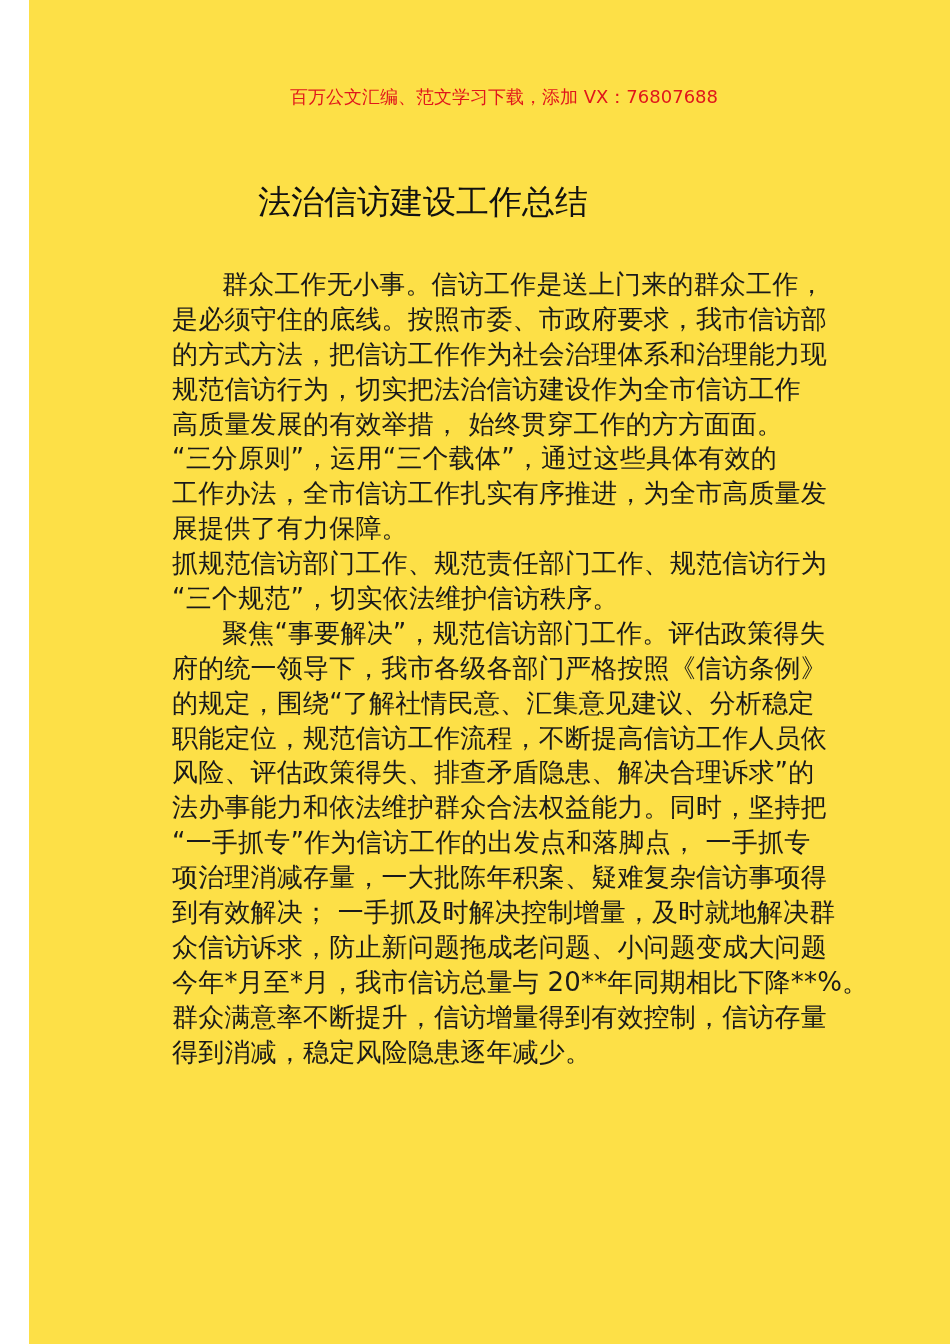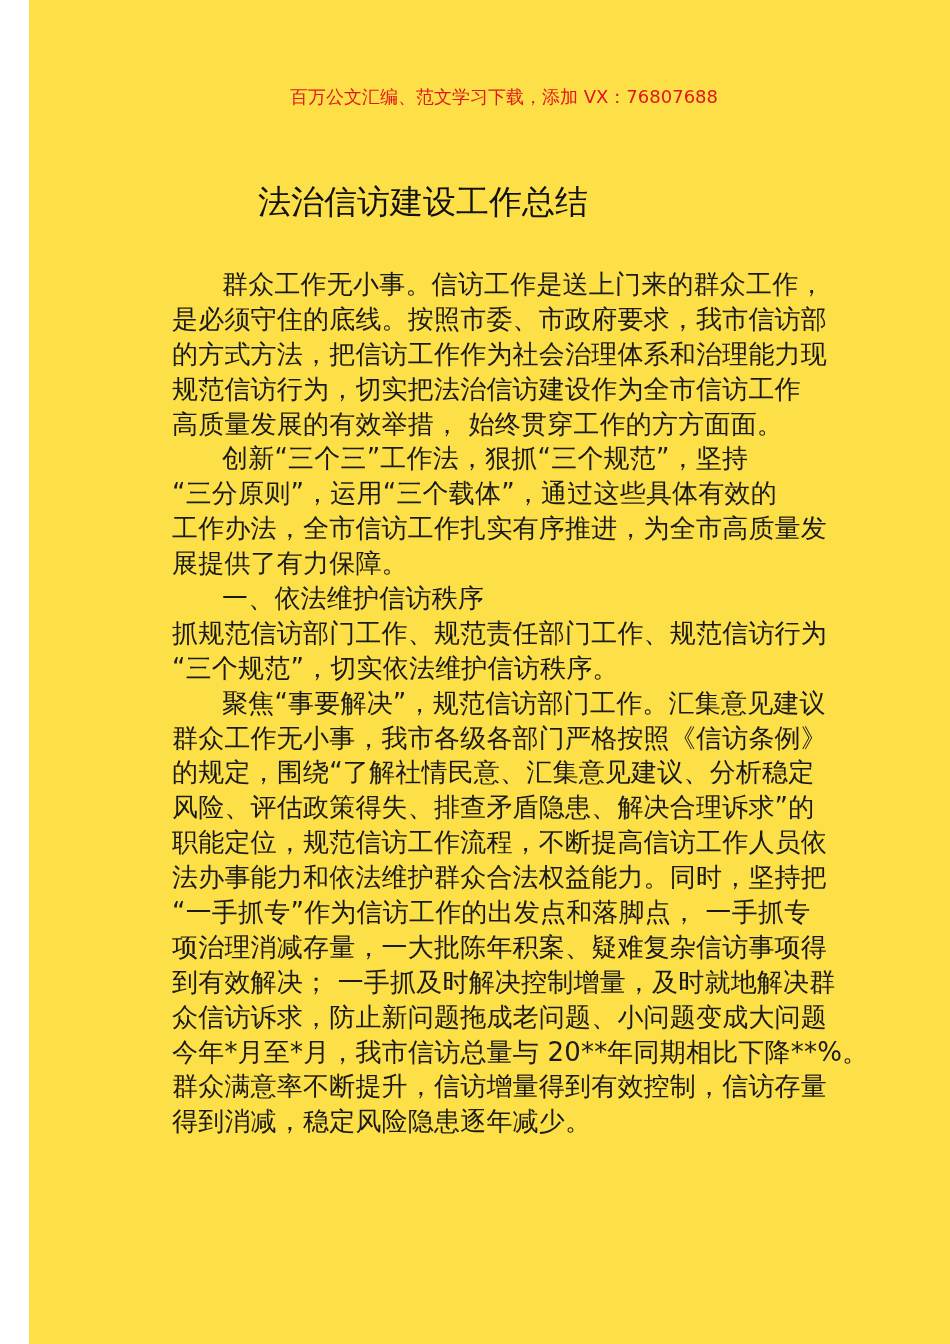--- a/index.html
+++ b/index.html
@@ -71,32 +71,30 @@
   <div class="header-banner">百万公文汇编、范文学习下载，添加 VX：76807688</div>
 
   <div class="doc-title">法治信访建设工作总结</div>
 
   <div class="body-text">
     <div class="line indent">群众工作无小事。信访工作是送上门来的群众工作，</div>
     <div class="line">是必须守住的底线。按照市委、市政府要求，我市信访部</div>
     <div class="line">的方式方法，把信访工作作为社会治理体系和治理能力现</div>
     <div class="line">规范信访行为，切实把法治信访建设作为全市信访工作</div>
     <div class="line">高质量发展的有效举措， 始终贯穿工作的方方面面。</div>
-    <div class="line indent">创新“三个三”工作法，狠抓“三个规范”，坚持</div>
     <div class="line">“三分原则”，运用“三个载体”，通过这些具体有效的</div>
     <div class="line">工作办法，全市信访工作扎实有序推进，为全市高质量发</div>
     <div class="line">展提供了有力保障。</div>
-    <div class="line indent">一、依法维护信访秩序</div>
     <div class="line">抓规范信访部门工作、规范责任部门工作、规范信访行为</div>
     <div class="line">“三个规范”，切实依法维护信访秩序。</div>
-    <div class="line indent">聚焦“事要解决”，规范信访部门工作。汇集意见建议</div>
-    <div class="line">群众工作无小事，我市各级各部门严格按照《信访条例》</div>
+    <div class="line indent">聚焦“事要解决”，规范信访部门工作。评估政策得失</div>
+    <div class="line">府的统一领导下，我市各级各部门严格按照《信访条例》</div>
     <div class="line">的规定，围绕“了解社情民意、汇集意见建议、分析稳定</div>
+    <div class="line">职能定位，规范信访工作流程，不断提高信访工作人员依</div>
     <div class="line">风险、评估政策得失、排查矛盾隐患、解决合理诉求”的</div>
-    <div class="line">职能定位，规范信访工作流程，不断提高信访工作人员依</div>
     <div class="line">法办事能力和依法维护群众合法权益能力。同时，坚持把</div>
     <div class="line">“一手抓专”作为信访工作的出发点和落脚点， 一手抓专</div>
     <div class="line">项治理消减存量，一大批陈年积案、疑难复杂信访事项得</div>
     <div class="line">到有效解决； 一手抓及时解决控制增量，及时就地解决群</div>
     <div class="line">众信访诉求，防止新问题拖成老问题、小问题变成大问题</div>
     <div class="line">今年*月至*月，我市信访总量与 20**年同期相比下降**%。</div>
     <div class="line">群众满意率不断提升，信访增量得到有效控制，信访存量</div>
     <div class="line">得到消减，稳定风险隐患逐年减少。</div>
   </div>
 

